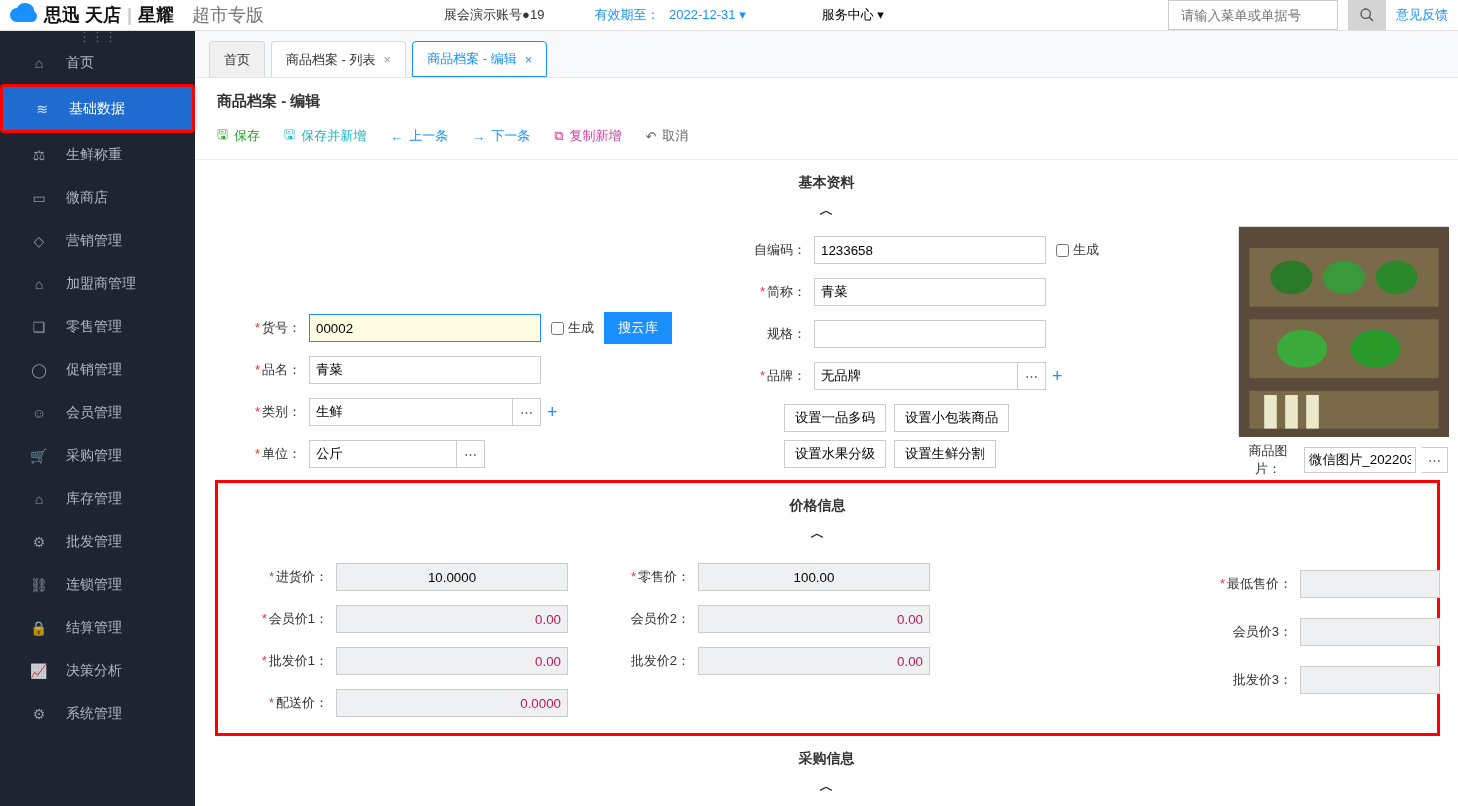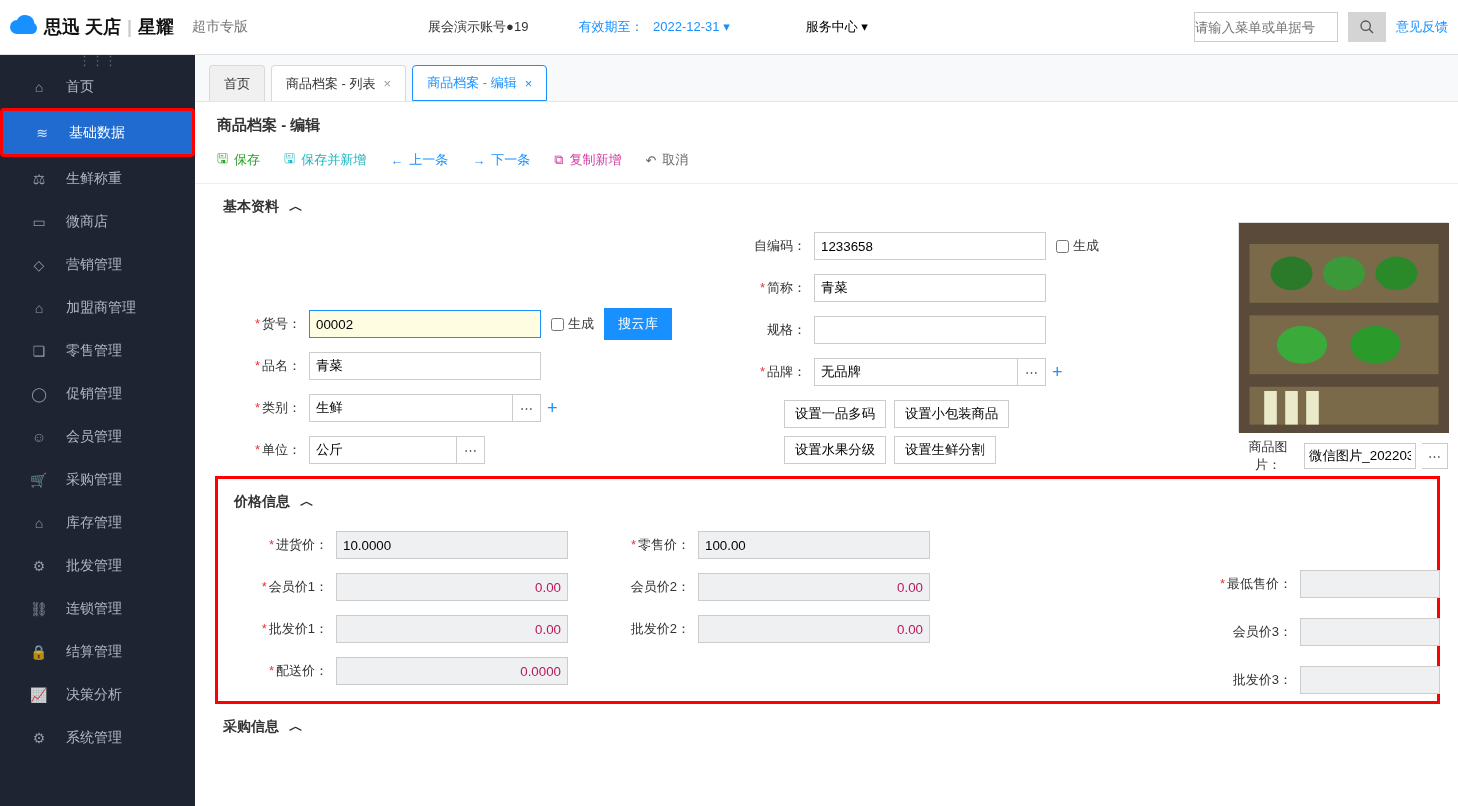--- a/index.html
+++ b/index.html
@@ -1,27 +1,27 @@
 <!DOCTYPE html>
 <html><head>
 <meta charset="utf-8">
 <style>
 * { box-sizing: border-box; margin: 0; padding: 0; }
 body { font-family: "Microsoft YaHei", Arial, sans-serif; font-size: 13px; color: #333; background: #fff; overflow: hidden; }
 .app { display: flex; flex-direction: column; height: 806px; width: 1458px; }
 .topbar { height: 55px; display: flex; align-items: center; border-bottom: 1px solid #e0e0e0; padding: 0 10px; }
 .logo { display: flex; align-items: center; gap: 6px; font-weight: bold; font-size: 18px; color: #111; }
 .logo svg { width: 28px; height: 28px; }
-.logo-sub { color: #777; font-size: 14px; margin-left: 18px; }
+.logo-sub { color: #777; font-size: 18px; margin-left: 18px; }
 .tb-info { margin-left: 180px; color: #333; font-size: 13px; }
 .tb-expire { margin-left: 50px; color: #1890ff; }
 .tb-expire a { color: #1890ff; text-decoration: none; margin-left: 6px; }
 .tb-service { margin-left: 76px; color: #000000; cursor: pointer; text-align: center; }
 .tb-right { margin-left: auto; display: flex; align-items: center; gap: 10px; }
-.search-box { border: 1px solid #ccc; width: 144px; height: 30px; padding: 0 0; }
+.search-box { border: 1px solid #ccc; width: 170px; height: 30px; padding: 0 12px; }
 .search-btn { width: 38px; height: 30px; background: #d4d4d4; border: none; display: inline-flex; align-items: center; justify-content: center; cursor: pointer; }
 .feedback { color: #1890ff; cursor: pointer; }
 
 .body { flex: 1; display: flex; }
 .sidebar { width: 195px; background: #1e2431; color: #b0b7c3; display: flex; flex-direction: column; }
 .side-handle { height: 10px; display:flex; justify-content:center; align-items:center; color:#666; }
 .side-item { display: flex; align-items: center; height: 43px; padding-left: 28px; gap: 16px; cursor: pointer; font-size: 14px; }
 .side-item .icn { width: 22px; height: 22px; display:inline-flex; align-items:center; justify-content:center; opacity:.8; }
 .side-item.active { background: #1f6bd0; color: #fff; }
 .side-highlight { border: 3px solid #f00; border-radius: 4px; }
@@ -37,34 +37,34 @@
 .page { background:#fff; border-top:1px solid #e6e6e6; padding:0 0 10px 0; flex:1; overflow:auto; }
 .page-title { font-size:15px; font-weight:bold; padding:14px 22px 8px; }
 .toolbar { display:flex; gap:24px; padding:6px 22px 12px; border-bottom:1px solid #eee; }
 .tbtn { display:inline-flex; align-items:center; gap:6px; cursor:pointer; }
 .tbtn.green { color:#2aa02a; }
 .tbtn.cyan { color:#19b6c2; }
 .tbtn.blue { color:#1890ff; }
 .tbtn.pink { color:#d23fa0; }
 .tbtn.gray { color:#666; }
 
-.section-head { display:flex; align-items:center; gap:10px; padding:14px 28px 6px; font-size:14px; font-weight:bold; }
+.section-head { display:flex; align-items:center; gap:10px; padding:14px 28px 6px; font-size:14px; font-weight:bold;flex-direction:column; }
 .section-head .chev { font-size:14px; }
 
 .form-area { display:flex; padding:8px 0 0 0; position:relative; }
 .form-cols { display:flex; gap:52px; padding-left:24px;align-items:flex-end; }
 .col1, .col2 { display:flex; flex-direction:column; gap:10px; }
 .row { display:flex; align-items:center; height:32px; }
 .lbl { width:90px; text-align:right; padding-right:8px; }
 .req { color:#e33; margin-right:2px; }
 .inp { width:232px; height:28px; border:1px solid #ccc; padding:0 6px; background:#fff; }
 .inp.yellow { background:#fffde1; border:1px solid #1890ff; }
 .inp.gray { background:#eef0f2; }
 .inp.red { color:#be185d; text-align:right; }
-.inp.right { text-align:left; }
+.inp.right { text-align:center; }
 .more-btn { width:28px; height:28px; border:1px solid #ccc; border-left:none; display:inline-flex; align-items:center; justify-content:center; cursor:pointer; background:#fff; }
 .plus { color:#1890ff; font-size:18px; margin-left:6px; cursor:pointer; }
 .gen-check { margin-left:10px; display:inline-flex; align-items:center; gap:4px; }
 .btn-sm { height:28px; border:1px solid #ccc; background:#fff; padding:0 10px; cursor:pointer; }
 .btn-primary { height:32px; border:none; background:#1890ff; color:#fff; padding:0 14px; cursor:pointer; margin-left:10px; }
 
 .right-img { position:absolute; right:10px; top:0; width:210px; }
 .img-box { width:210px; height:210px; border:1px solid #ddd; background:#dfe; }
 .img-label { text-align:center; margin-top:6px; display:flex; align-items:center; justify-content:center; gap:6px; }
 .img-name-inp { width:112px; height:26px; border:1px solid #ccc; padding:0 4px; }

